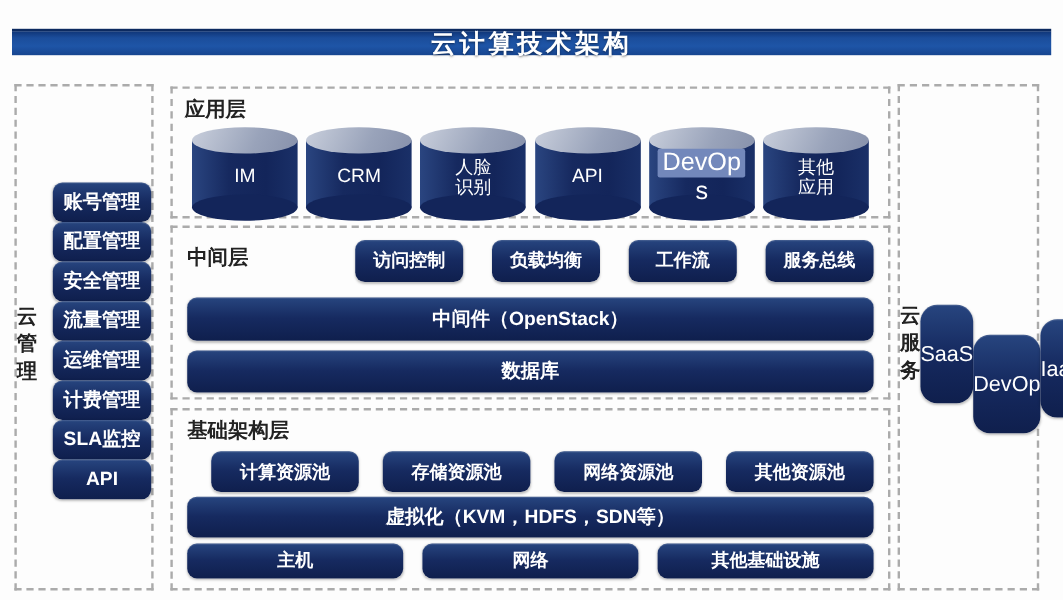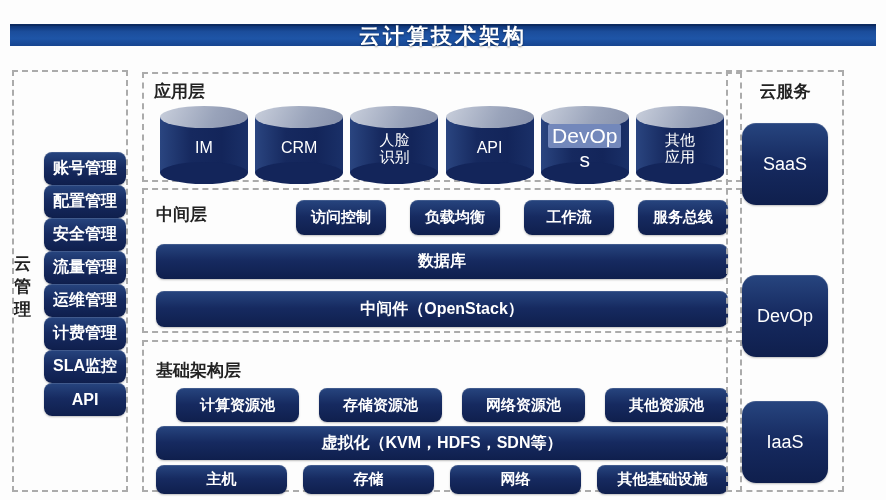--- a/index.html
+++ b/index.html
@@ -13,21 +13,21 @@
     border-top:2px solid #0c2a60;
     display:flex; align-items:center; justify-content:center;
   }
   .banner .title { color:#fff; font-size:21px; font-weight:bold; letter-spacing:3px; text-shadow:0 1px 2px rgba(0,0,0,.45); }
 
   
   .panel { position:absolute; border:2px dashed #ababab; background:transparent; }
   .panel-label { font-size:17px; font-weight:bold; color:#222; }
 
   .left-panel  { left:12px;  top:70px; width:116px; height:422px; display:flex; flex-direction:row; align-items:center; padding-top:10px; }
-  .right-panel { left:726px; top:70px; width:118px; height:422px; display:flex; flex-direction:column; align-items:center; padding-top:8px; }
+  .right-panel { left:748px; top:70px; width:118px; height:422px; display:flex; flex-direction:row; align-items:center; padding-top:8px; }
 
   .app-panel   { left:142px; top:72px;  width:600px; height:110px; padding:0 12px; }
   .mid-panel   { left:142px; top:188px; width:600px; height:145px; padding:0 12px; }
   .infra-panel { left:142px; top:340px; width:600px; height:152px; padding:0 12px; }
 
   
   .nbox {
     background:linear-gradient(180deg,#27457f 0%, #162a60 48%, #0f1f4d 100%);
     border-radius:8px; color:#fff; text-align:center;
     display:flex; align-items:center; justify-content:center;
@@ -67,21 +67,21 @@
 
   
   .mid-row1 { display:flex; align-items:center; margin-top:8px; height:38px; }
   .mid-row1 .panel-label { margin-top:-6px; }
   .mid-btns { flex:1; display:flex; justify-content:flex-end; gap:24px; }
   .mid-btn { min-width:90px; height:35px; padding:0 12px; font-size:15px; font-weight:bold; }
   .wide-bar { height:36px; font-size:16px; font-weight:bold; margin-top:12px; }
   .wide-bar.second { height:35px; margin-top:8px; }
 
   
-  .infra-panel .panel-label { margin-top:17px; display:block; }
+  .infra-panel .panel-label { margin-top:5px; display:block; }
   .pool-row { display:flex; gap:20px; margin-top:6px;padding-left:20px; }
   .pool-btn { flex:1; height:34px; font-size:15px; font-weight:bold; }
   .virt-bar { height:34px; font-size:16px; font-weight:bold; margin-top:4px; }
   .hw-row { display:flex; gap:16px; margin-top:5px; }
   .hw-btn { flex:1; height:29px; font-size:15px; font-weight:bold; }
 </style>
 </head>
 <body>
 
 <div class="page">
@@ -136,36 +136,35 @@
   <div class="panel mid-panel">
     <div class="mid-row1">
       <div class="panel-label">中间层</div>
       <div class="mid-btns">
         <div class="nbox mid-btn">访问控制</div>
         <div class="nbox mid-btn">负载均衡</div>
         <div class="nbox mid-btn">工作流</div>
         <div class="nbox mid-btn">服务总线</div>
       </div>
     </div>
+    <div class="nbox wide-bar">中间件（OpenStack）</div>
     <div class="nbox wide-bar second">数据库</div>
-    <div class="nbox wide-bar">中间件（OpenStack）</div>
   </div>
 
   <div class="panel infra-panel">
     <span class="panel-label">基础架构层</span>
     <div class="pool-row">
       <div class="nbox pool-btn">计算资源池</div>
       <div class="nbox pool-btn">存储资源池</div>
       <div class="nbox pool-btn">网络资源池</div>
       <div class="nbox pool-btn">其他资源池</div>
     </div>
     <div class="nbox virt-bar">虚拟化（KVM，HDFS，SDN等）</div>
     <div class="hw-row">
       <div class="nbox hw-btn">主机</div>
-      <div class="nbox hw-btn">存储</div>
       <div class="nbox hw-btn">网络</div>
       <div class="nbox hw-btn">其他基础设施</div>
     </div>
   </div>
 
   <div class="panel right-panel">
     <div class="panel-label">云服务</div>
     <div class="nbox svc-box svc-saas">SaaS</div>
     <div class="nbox svc-box svc-paas">DevOp</div>
     <div class="nbox svc-box svc-iaas">IaaS</div>

